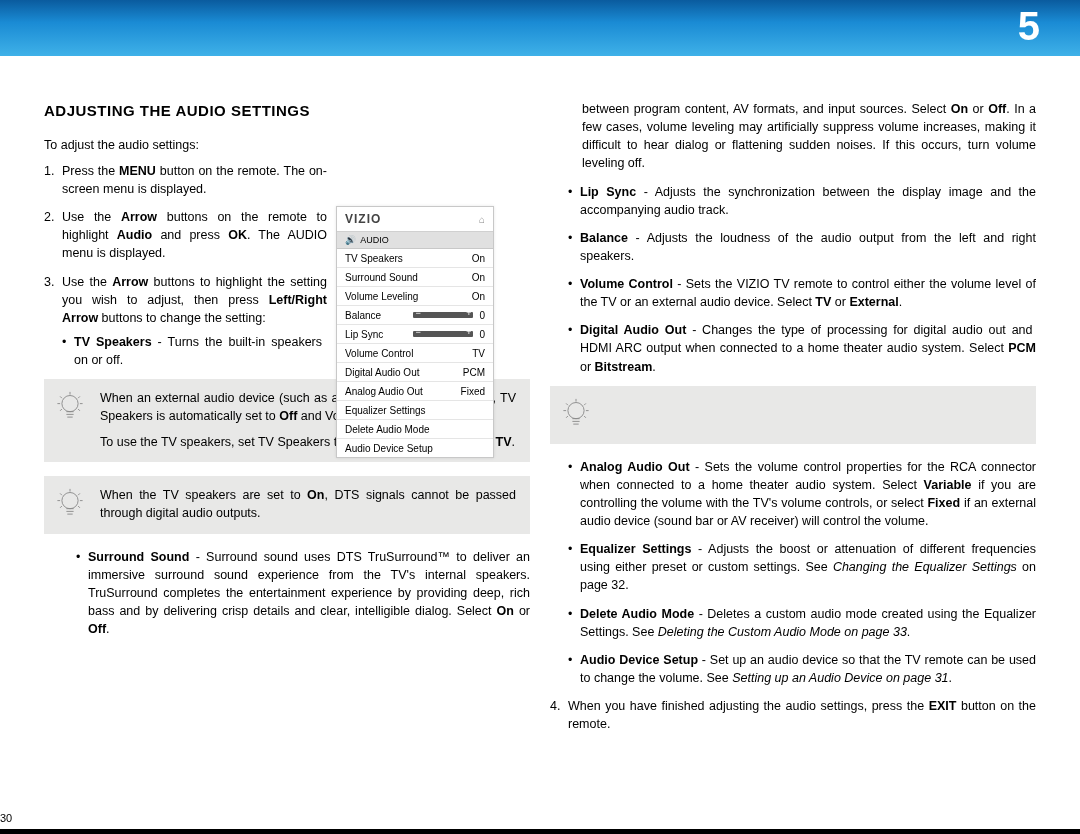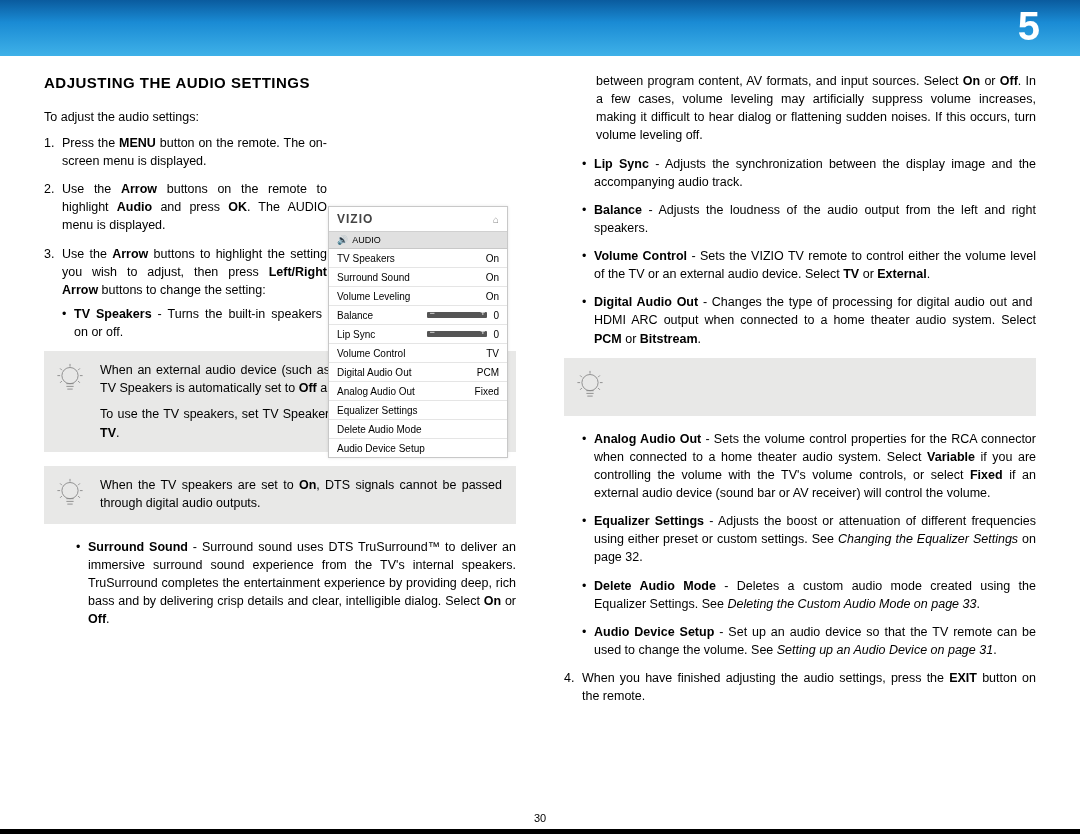--- a/index.html
+++ b/index.html
@@ -1,40 +1,40 @@
 <!DOCTYPE html>
 <html><head>
 <meta charset="utf-8">
 <style>
 * { box-sizing: border-box; margin: 0; padding: 0; }
 body { font-family: 'Century Gothic', 'Avenir', 'Futura', sans-serif; background: #fff; width: 1080px; height: 834px; overflow: hidden; font-size: 12.5px; color: #000; }
 .top-bar { height: 56px; background: linear-gradient(to bottom, #0a5b9e 0%, #1a8bd4 40%, #3fb1e8 100%); position: relative; }
 .top-bar .chapter { position: absolute; right: 40px; top: 4px; color: #fff; font-size: 40px; font-weight: bold; }
 .bottom-stripe { position: absolute; bottom: 0; left: 0; right: 0; height: 5px; background: #000; }
-.page-num { position: absolute; bottom: 10px; width: 100%; text-align: center; font-size: 11px; }
-.content { display: flex; padding: 16px 44px 0 44px; gap: 48px; height: 760px; }
+.page-num { position: absolute; bottom: 10px; width: 100%; text-align: left; font-size: 11px; }
+.content { display: flex; padding: 44px 44px 0 44px; gap: 20px; height: 760px; }
 .col { flex: 1; line-height: 1.45; }
 h2 { font-size: 15px; font-weight: bold; letter-spacing: 0.5px; text-transform: uppercase; margin-bottom: 14px; }
 .intro { margin: 10px 0 8px 0; }
 ol { list-style: none; counter-reset: step; }
 ol > li { counter-increment: step; margin: 0 0 10px 0; padding-left: 18px; position: relative; text-align: justify; }
 ol > li::before { content: counter(step) "."; position: absolute; left: 0; }
 .step-text { width: 265px; text-align: justify; }
 .step-text-full { width: 100%; text-align: justify; }
 ul.bullets { list-style: none; margin: 6px 0 0 0; }
 ul.bullets > li { padding-left: 12px; position: relative; margin-bottom: 10px; text-align: justify; }
 ul.bullets > li::before { content: "•"; position: absolute; left: 0; }
 b, strong { font-weight: bold; }
 em { font-style: italic; }
 .tipbox { background: #e8e8e7; display: flex; padding: 10px 14px 10px 6px; margin: 10px 0 14px 0; align-items: flex-start; gap: 10px; }
 .tipbox .bulb { width: 40px; flex-shrink: 0; display: flex; align-items: center; justify-content: center; padding-top: 2px; }
 .tipbox .txt { flex: 1; text-align: justify; line-height: 1.45; }
 .tipbox .txt p { margin-bottom: 8px; }
 .tipbox .txt p:last-child { margin-bottom: 0; }
-.menu-shot { position: absolute; left: 328px; top: 150px; width: 180px; border: 1px solid #c8c8c8; background: #fff; font-size: 10px; box-shadow: 0 0 3px rgba(0,0,0,0.1); }
+.menu-shot { position: absolute; left: 336px; top: 150px; width: 158px; border: 1px solid #c8c8c8; background: #fff; font-size: 10px; box-shadow: 0 0 3px rgba(0,0,0,0.1); }
 .menu-header { display: flex; justify-content: space-between; align-items: center; padding: 5px 8px; border-bottom: 1px solid #d0d0d0; }
 .menu-brand { font-weight: bold; letter-spacing: 1px; font-size: 12px; color: #444; }
 .menu-title { background: #e0e0e0; padding: 3px 8px; font-size: 9px; border-bottom: 1px solid #c8c8c8; display: flex; align-items: center; gap: 4px; }
 .menu-row { display: flex; justify-content: space-between; align-items: center; padding: 3.5px 8px; border-bottom: 1px solid #e5e5e5; }
 .slider { width: 60px; height: 6px; background: #555; border-radius: 1px; position: relative; }
 .slider::before { content: "−"; position: absolute; left: 2px; top: -4px; color: #fff; font-size: 9px; }
 .slider::after { content: "+"; position: absolute; right: 2px; top: -4px; color: #fff; font-size: 9px; }
 .left-wrap { position: relative; }
 .continue-top { text-align: justify; margin-bottom: 10px; }
 .tip-svg { stroke: #888; fill: none; stroke-width: 1; }

